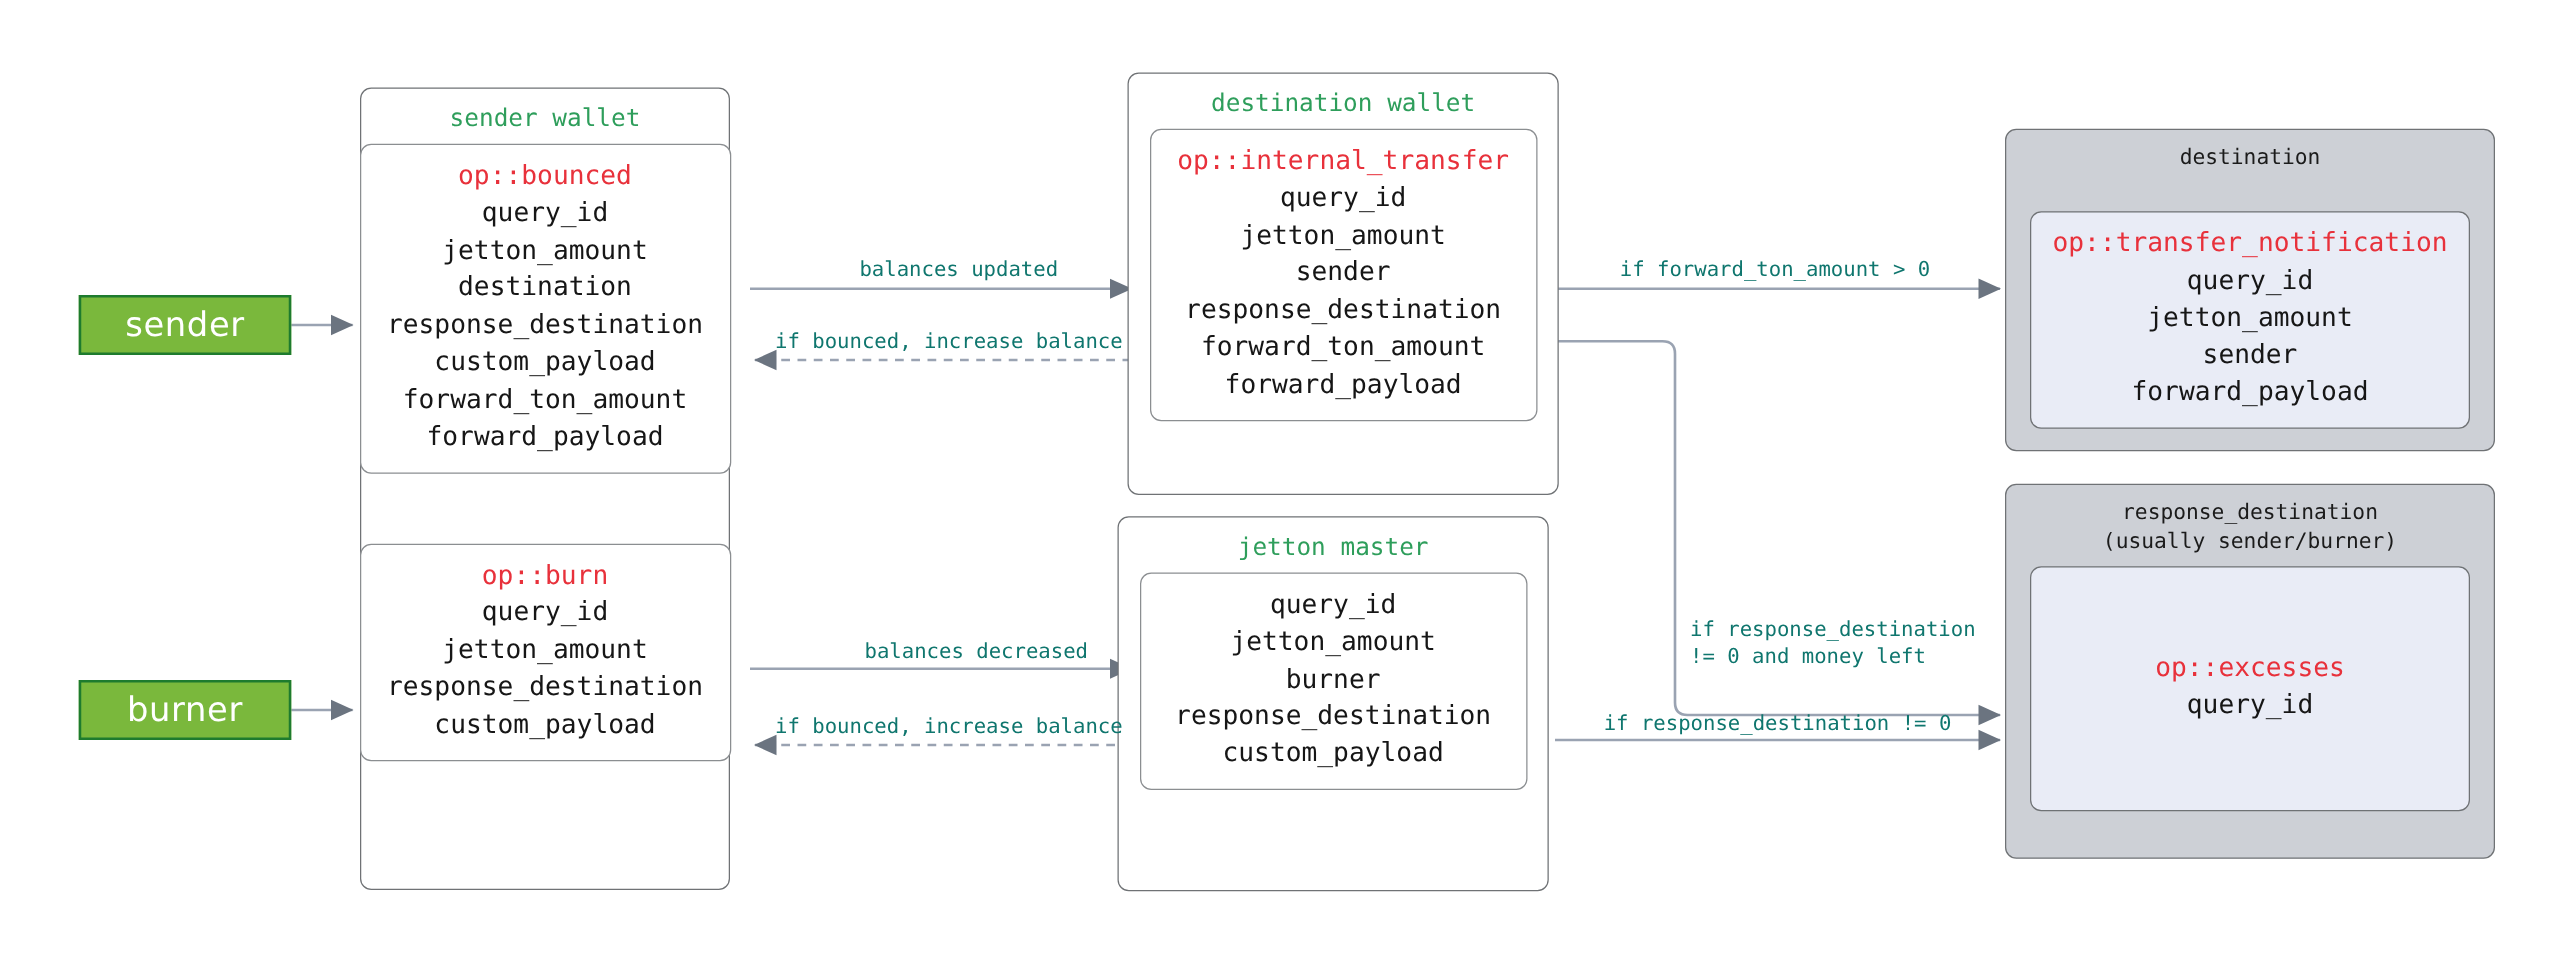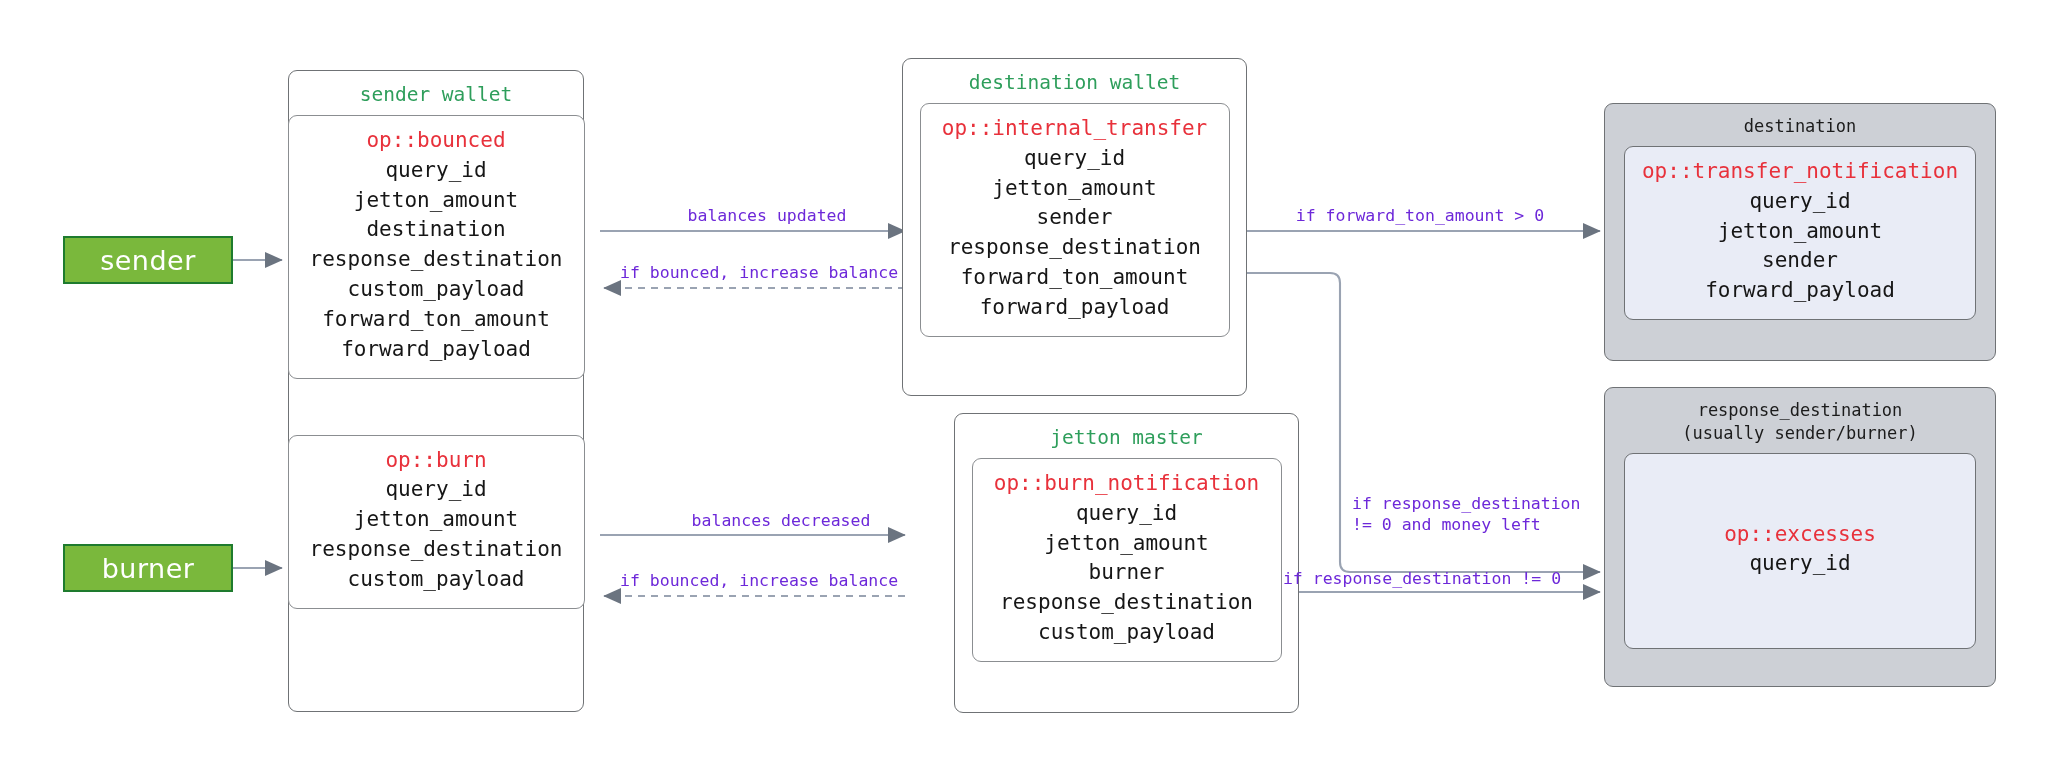--- a/index.html
+++ b/index.html
@@ -81,21 +81,21 @@
     white-space:pre-line;
   }
   .greybox .msgbox{
     background:#e9ecf6;
     border:1.8px solid #6f7275;
   }
 
   
   .elabel{
     position:absolute;z-index:3;
-    color:#6d28d9;
+    color:#0f766e;
     font-size:16.5px;
     line-height:1.28;
     white-space:pre-line;
     background:transparent;
   }
   .elabel.ctr{text-align:center;}
 </style>
 </head>
 <body>
 
@@ -182,37 +182,36 @@
       <div class="op">op::internal_transfer</div>
       <div class="fld">query_id</div>
       <div class="fld">jetton_amount</div>
       <div class="fld">sender</div>
       <div class="fld">response_destination</div>
       <div class="fld">forward_ton_amount</div>
       <div class="fld">forward_payload</div>
     </div>
   </div>
 
-  <div class="node container" style="left:954px;top:413px;width:345px;height:300px;">
+  <div class="node container" style="left:894px;top:413px;width:345px;height:300px;">
     <div class="c-title">jetton master</div>
 
     <div class="msgbox" style="width:310px;">
-      <div class="op">op::burn_notification</div>
       <div class="fld">query_id</div>
       <div class="fld">jetton_amount</div>
       <div class="fld">burner</div>
       <div class="fld">response_destination</div>
       <div class="fld">custom_payload</div>
     </div>
   </div>
 
   <div class="node greybox" style="left:1604px;top:103px;width:392px;height:258px;">
     <div class="c-title">destination</div>
 
-    <div class="msgbox" style="width:352px;">
+    <div class="msgbox" style="width:352px;margin-top:23px;">
       <div class="op">op::transfer_notification</div>
       <div class="fld">query_id</div>
       <div class="fld">jetton_amount</div>
       <div class="fld">sender</div>
       <div class="fld">forward_payload</div>
     </div>
   </div>
 
   <div class="node greybox" style="left:1604px;top:387px;width:392px;height:300px;">
     <div class="c-title">response_destination

